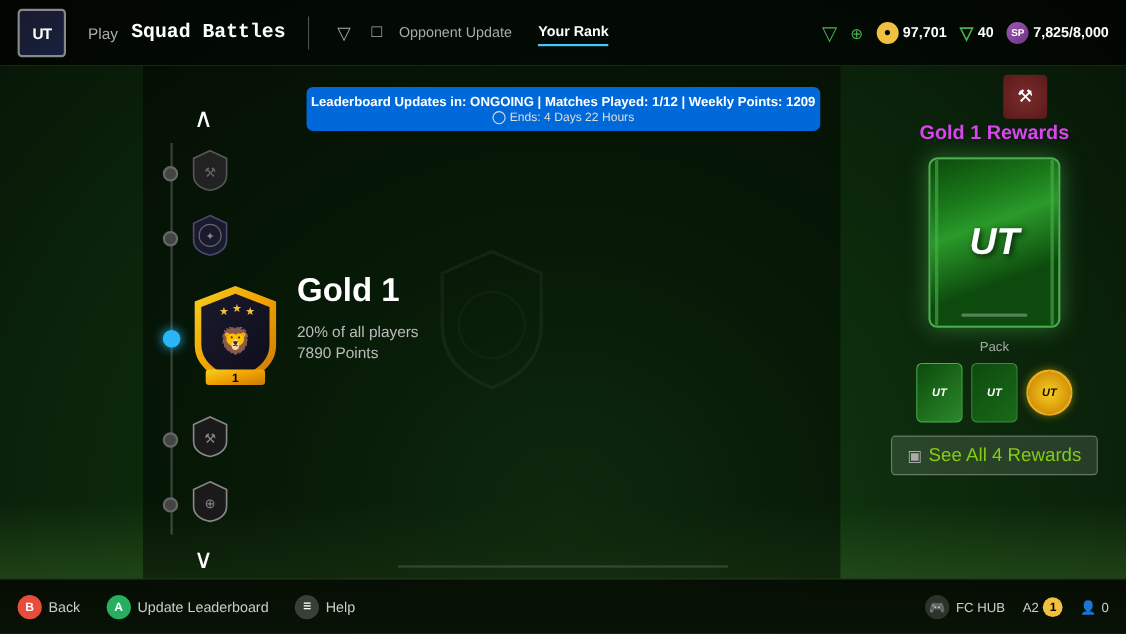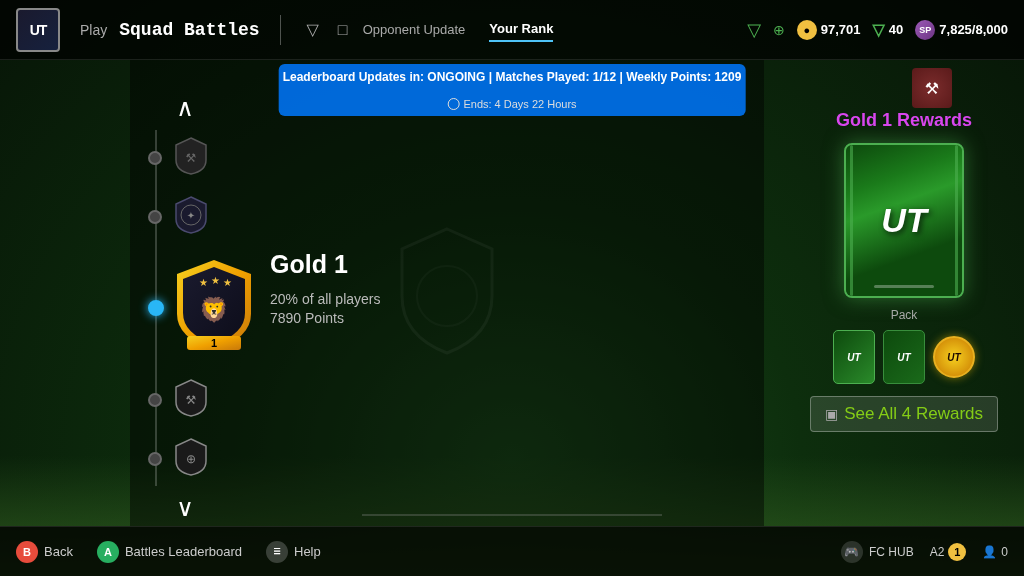--- a/index.html
+++ b/index.html
@@ -158,35 +158,34 @@
       font-weight: 900;
     }
 
     .coin-icon { background: #f0c040; color: #000; }
     .shield-icon-green { color: #4caf50; font-size: 18px; }
     .fc-coin { background: linear-gradient(135deg, #9b59b6, #6c3483); color: #fff; font-size: 9px; text-align: right; }
 
     
     .leaderboard-banner {
       position: absolute;
-      top: 64px;
+      top: 79px;
       left: 50%;
       transform: translateX(-50%);
       background: rgba(0, 120, 255, 0.85);
       border-radius: 6px;
       padding: 6px 4px;
       font-size: 12px;
       color: #fff;
       text-align: center;
       z-index: 10;
       display: flex;
       flex-direction: column;
       align-items: center;
       min-width: 400px;
-      gap: 12px;
     }
 
     .banner-main {
       font-size: 12px;
       font-weight: 600;
     }
 
     .banner-sub {
       font-size: 11px;
       color: #ddd;
@@ -500,21 +499,21 @@
         </svg>
       </div>
     </div>
 
   </div>
 
   <div style="font-size:24px; color:#fff; cursor:pointer; margin-top:8px; text-align:center;">∨</div>
 </div>
 
 <div style="position:absolute; top:50%; left:270px; transform:translateY(-50%); z-index:6;">
-  <div style="font-size:25px; font-weight:700; color:#fff; margin-bottom:12px;">Gold 1</div>
+  <div style="font-size:30px; font-weight:700; color:#fff; margin-bottom:12px;">Gold 1</div>
   <div style="font-size:14px; color:#bbb; margin-bottom:3px;">20% of all players</div>
   <div style="font-size:14px; color:#bbb;">7890 Points</div>
 </div>
 
 <div style="position:absolute; top:110px; right:20px; width:200px; z-index:6; display:flex; flex-direction:column; align-items:center;">
 
   <div style="font-size:18px; font-weight:700; color:#d946ef; margin-bottom:12px;">Gold 1 Rewards</div>
 
   <div style="width:120px; height:155px; position:relative; margin-bottom:10px;">
     <div class="pack-visual" style="width:100%; height:100%; border-radius:8px; position:relative; overflow:hidden;">
@@ -560,21 +559,21 @@
 
 <div class="bottombar">
 
   <div class="bottom-btn">
     <div class="btn-circle btn-b">B</div>
     <span>Back</span>
   </div>
 
   <div class="bottom-btn">
     <div class="btn-circle btn-a">A</div>
-    <span>Battles Leaderboard</span>
+    <span>Update Leaderboard</span>
   </div>
 
   <div class="bottom-btn">
     <div class="btn-circle btn-menu">☰</div>
     <span>Help</span>
   </div>
 
   <div class="bottombar-right">
 
     <div class="fc-hub-btn">

